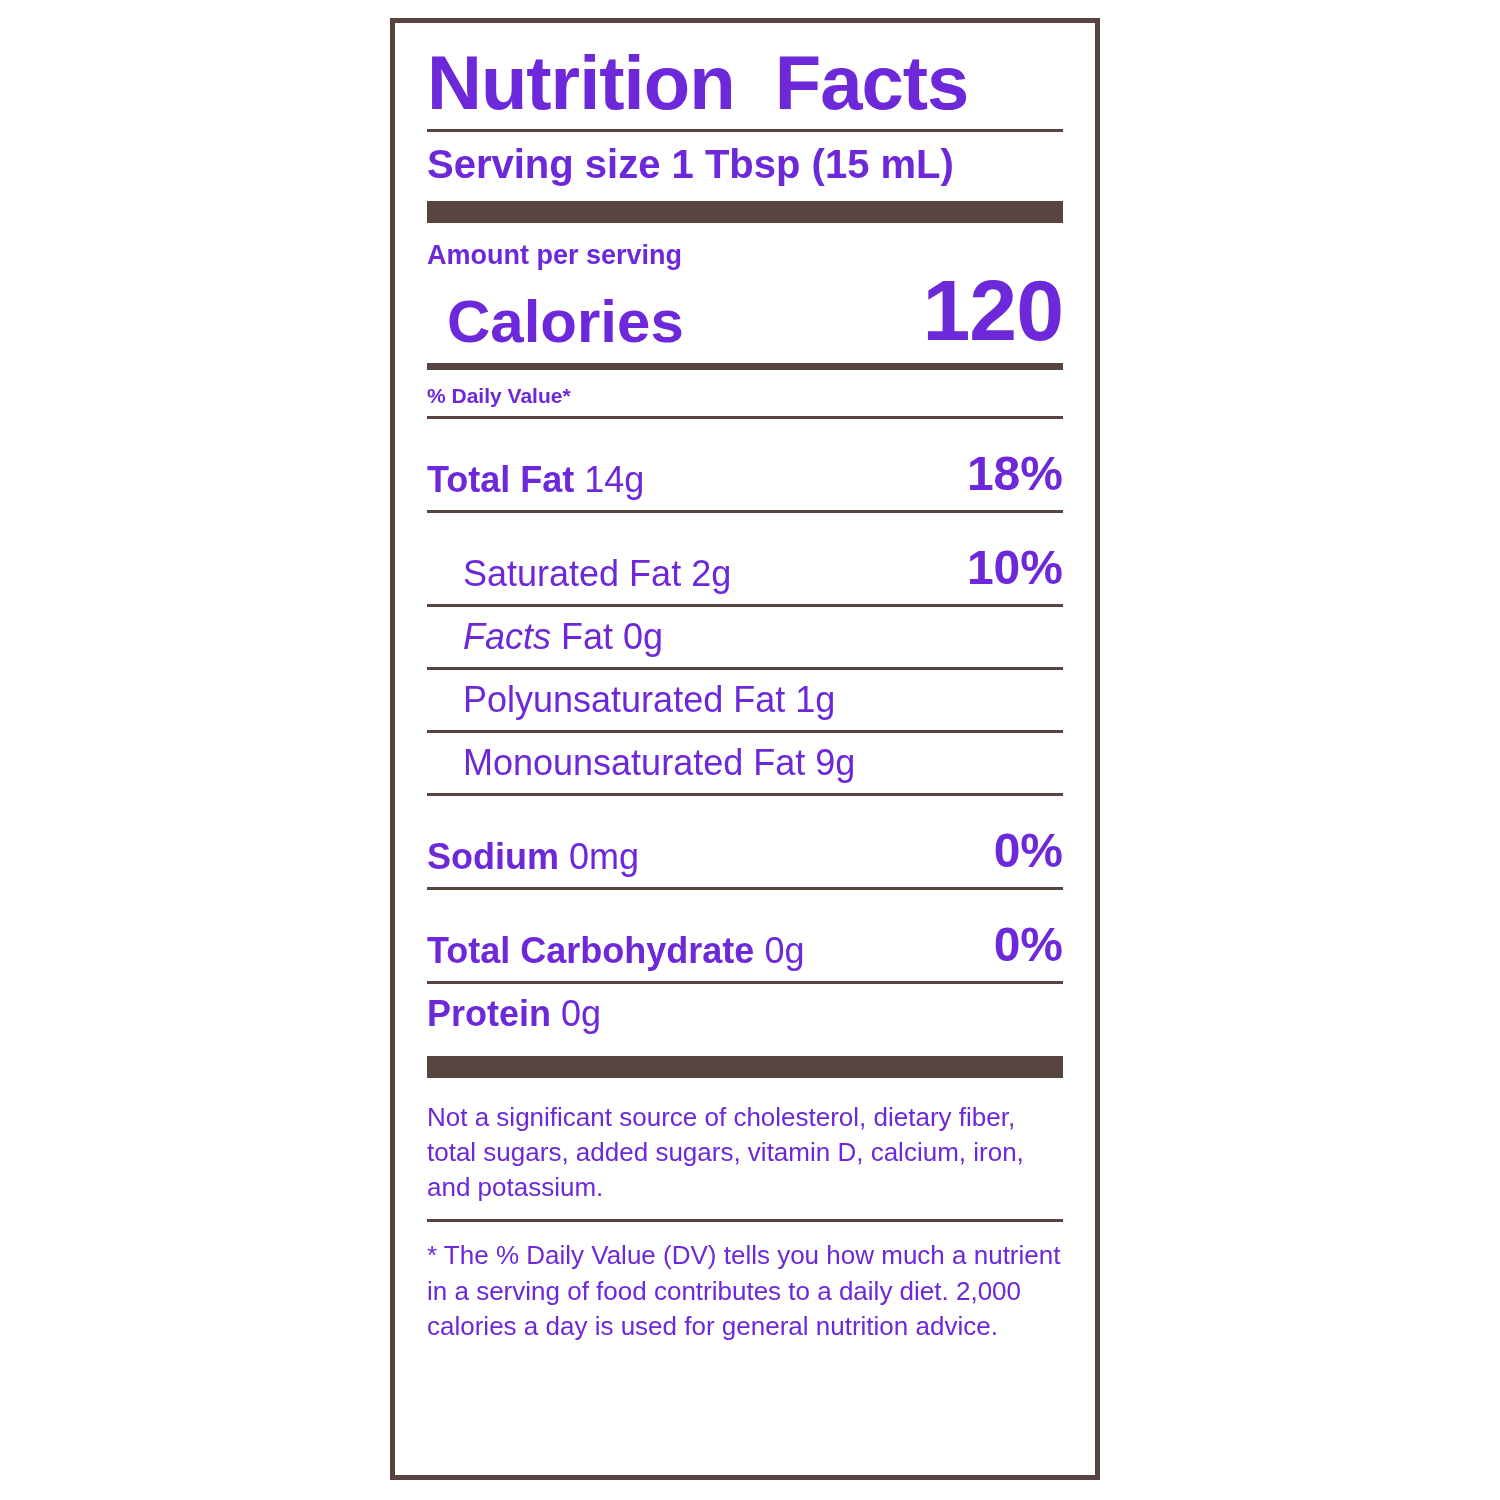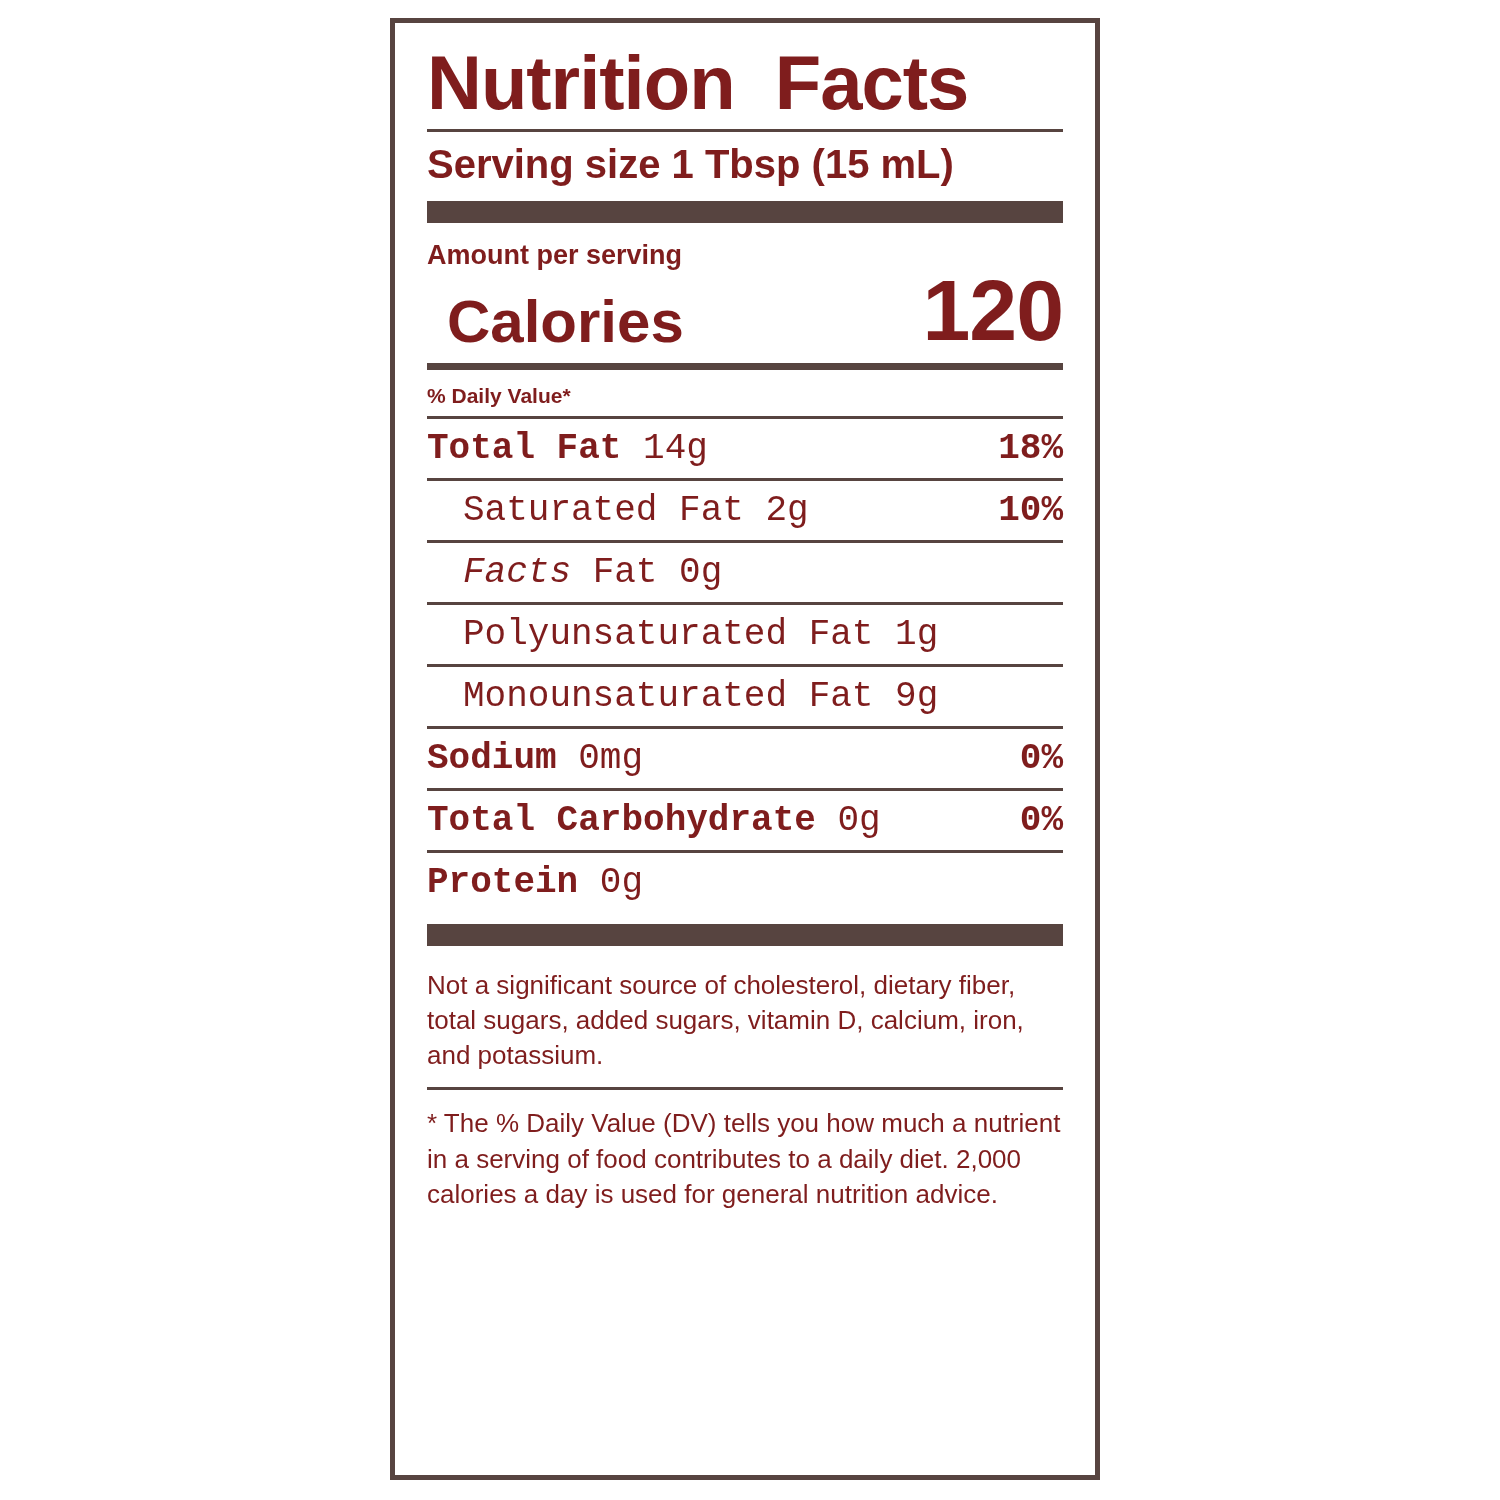--- a/index.html
+++ b/index.html
@@ -24,21 +24,21 @@
     height: 1462px;
     border: 5px solid #574440;
     box-sizing: border-box;
     background: #ffffff;
   }
   .inner {
     position: absolute;
     left: 32px;
     right: 32px;
     top: 22px;
-    color: #7f1d1d;
+    color: #6d28d9;
   }
   .nf-title {
     font-size: 76px;
     font-weight: bold;
     letter-spacing: -1px;
     line-height: 1.0;
     white-space: pre;
   }
   .rule-thin {
     border-top: 3px solid #574440;
@@ -93,26 +93,25 @@
     font-weight: bold;
     padding: 6px 0 8px 0;
   }
   .nrow {
     display: flex;
     justify-content: space-between;
     align-items: flex-end;
     font-size: 36px;
     padding: 9px 0 9px 0;
     border-top: 3px solid #574440;
-    font-family: Liberation Mono, monospace;
   }
   .nrow.first { border-top: 3px solid #574440; }
   .nrow .name { }
   .nrow .name b { font-weight: bold; }
-  .nrow .pct { font-weight: bold; font-size: 36px; }
+  .nrow .pct { font-weight: bold; font-size: 48px; margin-top: 18px; }
   .indent { padding-left: 36px; }
   .ital { font-style: italic; }
   .footnote-block {
     font-size: 26px;
     line-height: 1.35;
     padding: 12px 0 14px 0;
   }
   .footnote-block.second {
     border-top: 3px solid #574440;
     padding-top: 16px;

